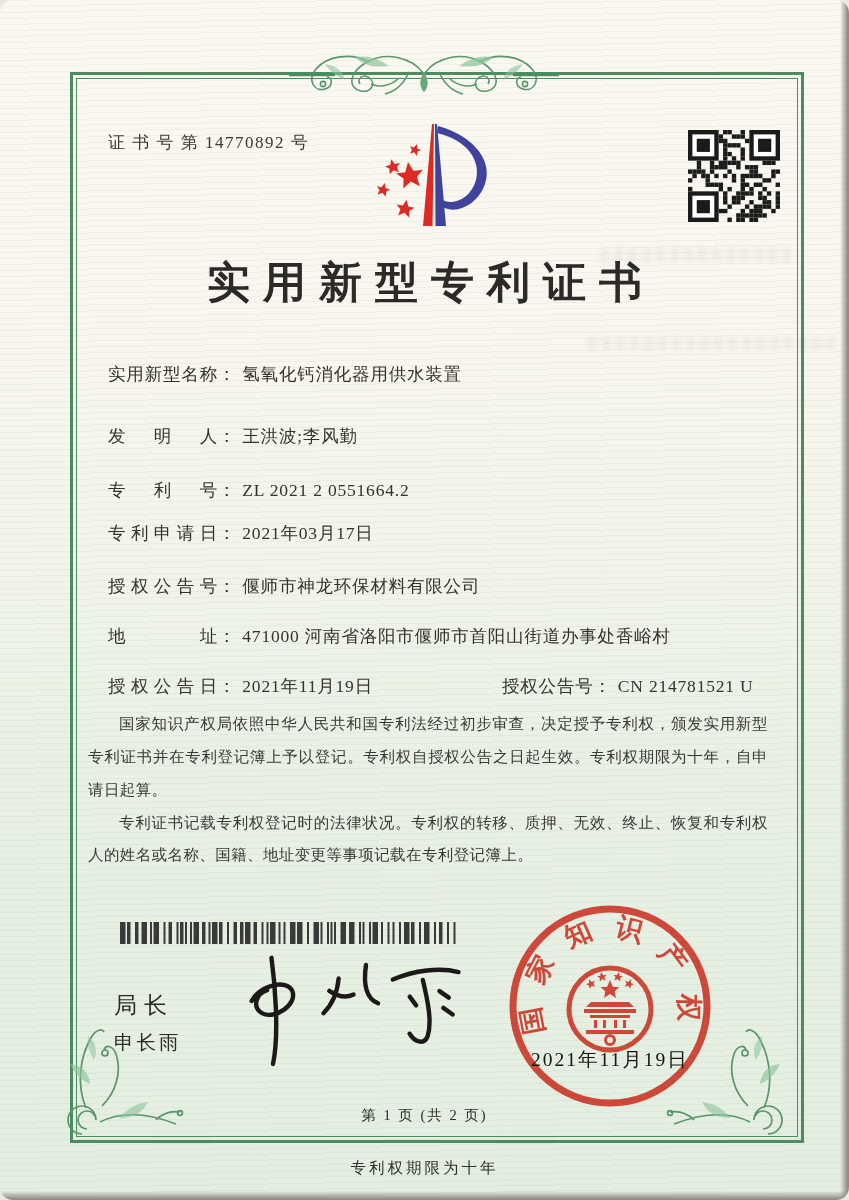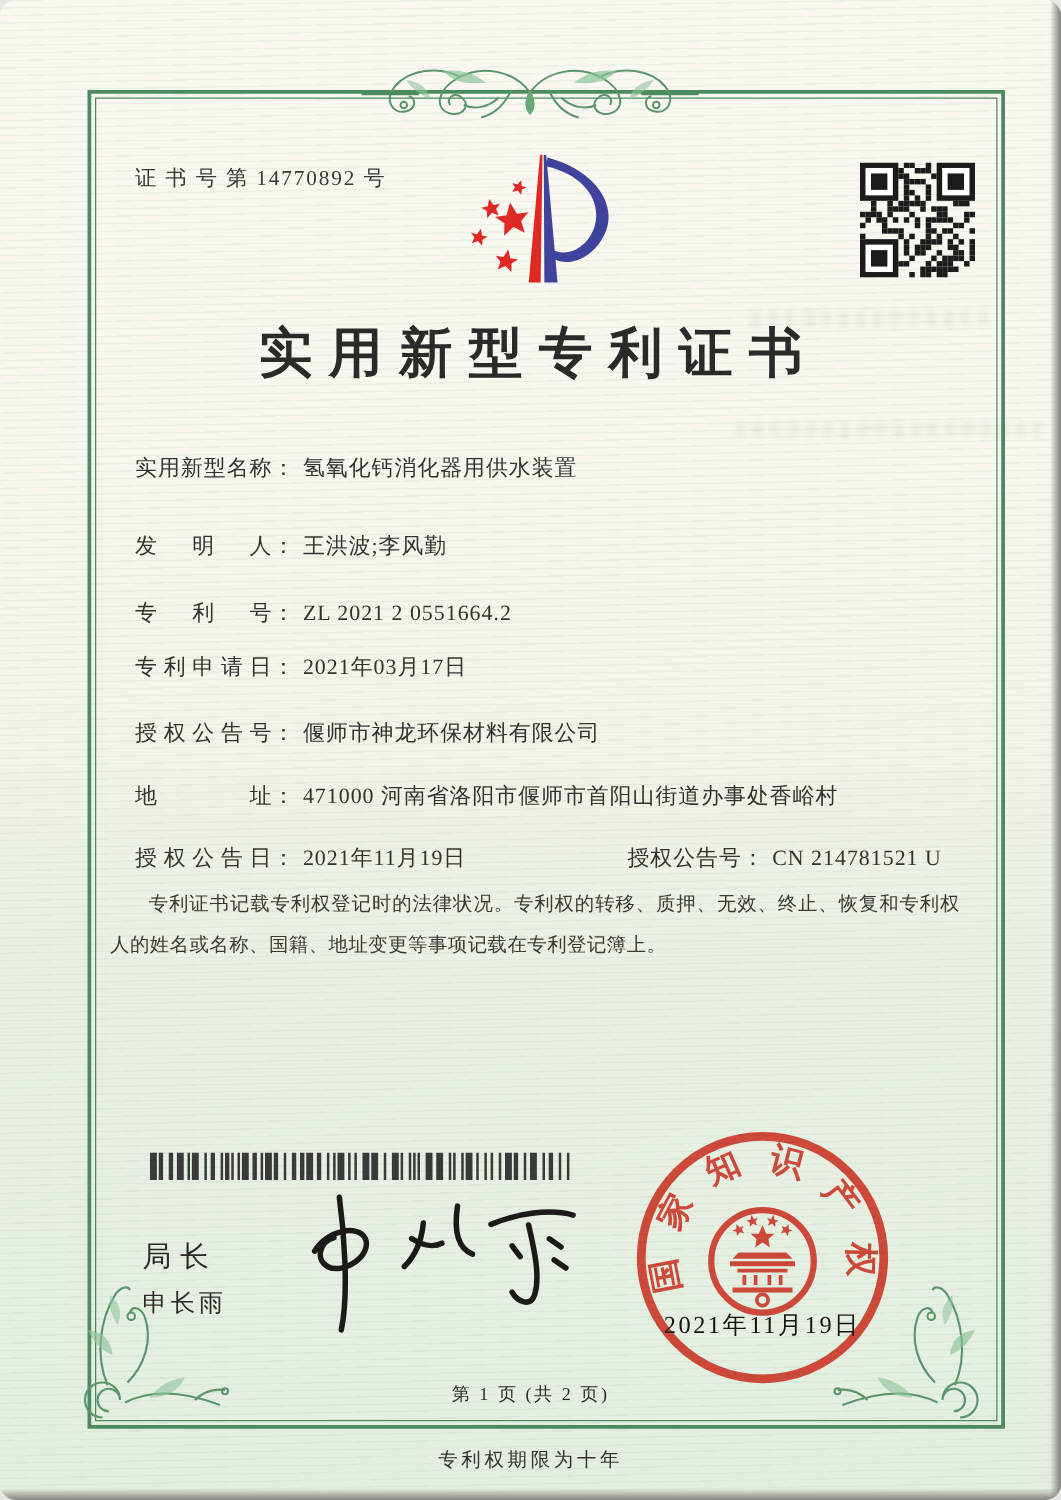--- a/index.html
+++ b/index.html
@@ -299,20 +299,21 @@
   <div class="frow r2"><span class="flabel">专利号</span><span class="fcolon">：</span><span>ZL 2021 2 0551664.2</span></div>
   <div class="frow r3"><span class="flabel">专利申请日</span><span class="fcolon">：</span><span>2021年03月17日</span></div>
   <div class="frow r4"><span class="flabel">授权公告号</span><span class="fcolon">：</span><span>偃师市神龙环保材料有限公司</span></div>
   <div class="frow r5"><span class="flabel">地址</span><span class="fcolon">：</span><span>471000 河南省洛阳市偃师市首阳山街道办事处香峪村</span></div>
   <div class="frow r6">
     <span class="flabel">授权公告日</span><span class="fcolon">：</span><span>2021年11月19日</span>
     <span class="grant-no"><span>授权公告号</span><span class="fcolon">：</span><span>CN 214781521 U</span></span>
   </div>
 
   <div class="body-text">
+    <p>国家知识产权局依照中华人民共和国专利法经过初步审查，决定授予专利权，颁发实用新型专利证书并在专利登记簿上予以登记。专利权自授权公告之日起生效。专利权期限为十年，自申请日起算。</p>
     <p>专利证书记载专利权登记时的法律状况。专利权的转移、质押、无效、终止、恢复和专利权人的姓名或名称、国籍、地址变更等事项记载在专利登记簿上。</p>
   </div>
 
   <svg class="barcode" id="barcode-svg" viewBox="0 0 342 22">
       <rect x="0" y="0" width="5.5" height="22" fill="#222"></rect>
       <rect x="7" y="0" width="3.5" height="22" fill="#222"></rect>
       <rect x="15" y="0" width="3.5" height="22" fill="#222"></rect>
       <rect x="21.5" y="0" width="5.5" height="22" fill="#222"></rect>
       <rect x="30" y="0" width="2" height="22" fill="#222"></rect>
       <rect x="33.5" y="0" width="5.5" height="22" fill="#222"></rect>

